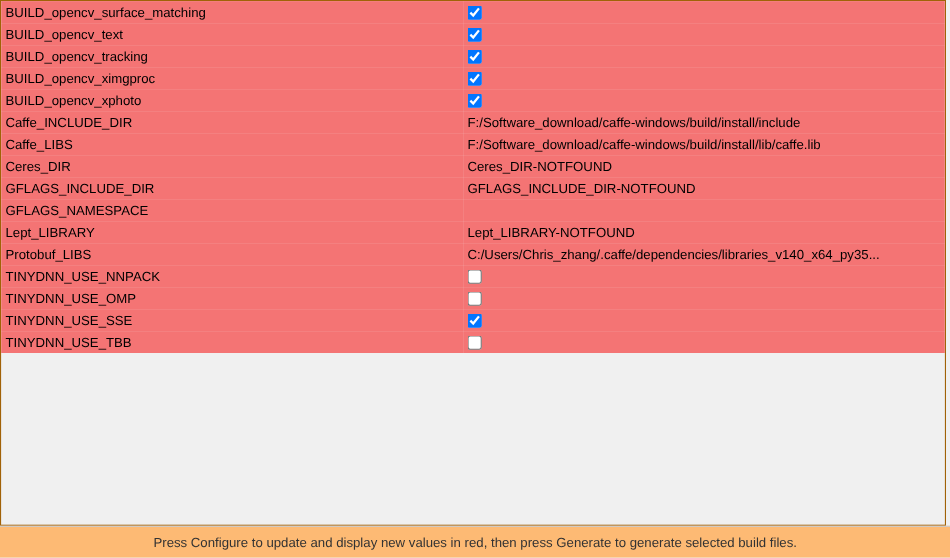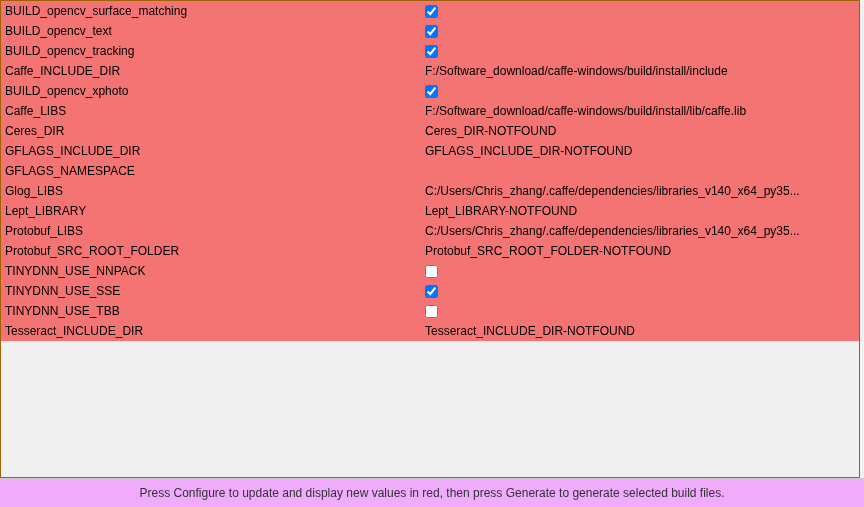--- a/index.html
+++ b/index.html
@@ -49,21 +49,21 @@
       align-items: center;
       height: 100%;
     }
     input[type="checkbox"] {
       width: 13px;
       height: 13px;
       cursor: pointer;
     }
     .status-bar {
       height: 29px;
-      background: #f0abfc;
+      background: #fdba74;
       display: flex;
       align-items: center;
       justify-content: center;
       font-size: 12px;
       color: #333;
       border-top: 1px solid #ccc;
     }
   </style>
 </head>
 <body>
@@ -89,65 +89,73 @@
         </tr>
         <tr class="red-row">
           <td>BUILD_opencv_tracking</td>
           <td>
             <div class="checkbox-cell">
               <input type="checkbox" checked="" style="">
             </div>
           </td>
         </tr>
         <tr class="red-row">
-          <td>Caffe_INCLUDE_DIR</td>
-          <td>F:/Software_download/caffe-windows/build/install/include</td>
+          <td>BUILD_opencv_ximgproc</td>
+          <td>
+            <div class="checkbox-cell">
+              <input type="checkbox" checked="" style="">
+            </div>
+          </td>
         </tr>
         <tr class="red-row">
           <td>BUILD_opencv_xphoto</td>
           <td>
             <div class="checkbox-cell">
               <input type="checkbox" checked="" style="">
             </div>
           </td>
+        </tr>
+        <tr class="red-row">
+          <td>Caffe_INCLUDE_DIR</td>
+          <td>F:/Software_download/caffe-windows/build/install/include</td>
         </tr>
         <tr class="red-row">
           <td>Caffe_LIBS</td>
           <td>F:/Software_download/caffe-windows/build/install/lib/caffe.lib</td>
         </tr>
         <tr class="red-row">
           <td>Ceres_DIR</td>
           <td>Ceres_DIR-NOTFOUND</td>
         </tr>
         <tr class="red-row">
           <td>GFLAGS_INCLUDE_DIR</td>
           <td>GFLAGS_INCLUDE_DIR-NOTFOUND</td>
         </tr>
         <tr class="red-row">
           <td>GFLAGS_NAMESPACE</td>
           <td></td>
         </tr>
         <tr class="red-row">
-          <td>Glog_LIBS</td>
-          <td>C:/Users/Chris_zhang/.caffe/dependencies/libraries_v140_x64_py35...</td>
-        </tr>
-        <tr class="red-row">
           <td>Lept_LIBRARY</td>
           <td>Lept_LIBRARY-NOTFOUND</td>
         </tr>
         <tr class="red-row">
           <td>Protobuf_LIBS</td>
           <td>C:/Users/Chris_zhang/.caffe/dependencies/libraries_v140_x64_py35...</td>
         </tr>
         <tr class="red-row">
-          <td>Protobuf_SRC_ROOT_FOLDER</td>
-          <td>Protobuf_SRC_ROOT_FOLDER-NOTFOUND</td>
+          <td>TINYDNN_USE_NNPACK</td>
+          <td>
+            <div class="checkbox-cell">
+              <input type="checkbox" style="">
+            </div>
+          </td>
         </tr>
         <tr class="red-row">
-          <td>TINYDNN_USE_NNPACK</td>
+          <td>TINYDNN_USE_OMP</td>
           <td>
             <div class="checkbox-cell">
               <input type="checkbox" style="">
             </div>
           </td>
         </tr>
         <tr class="red-row">
           <td>TINYDNN_USE_SSE</td>
           <td>
             <div class="checkbox-cell">
@@ -156,23 +164,19 @@
           </td>
         </tr>
         <tr class="red-row">
           <td>TINYDNN_USE_TBB</td>
           <td>
             <div class="checkbox-cell">
               <input type="checkbox" style="">
             </div>
           </td>
         </tr>
-        <tr class="red-row">
-          <td>Tesseract_INCLUDE_DIR</td>
-          <td>Tesseract_INCLUDE_DIR-NOTFOUND</td>
-        </tr>
       </tbody>
   </table>
 </div>
 
 <div class="status-bar">
   <span>Press Configure to update and display new values in red, then press Generate to generate selected build files.</span>
 </div>
 
 </body></html>

